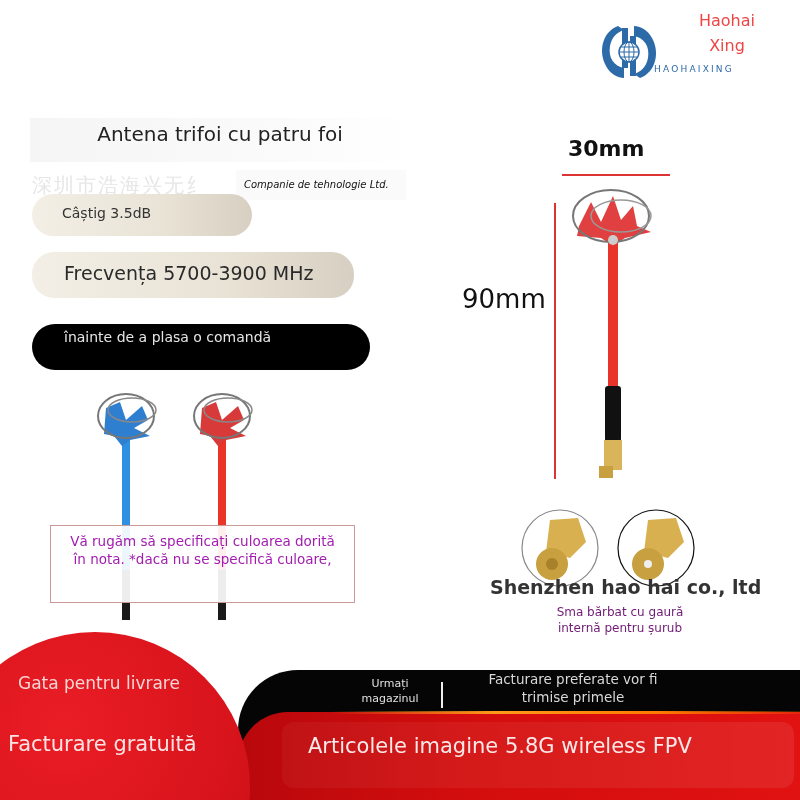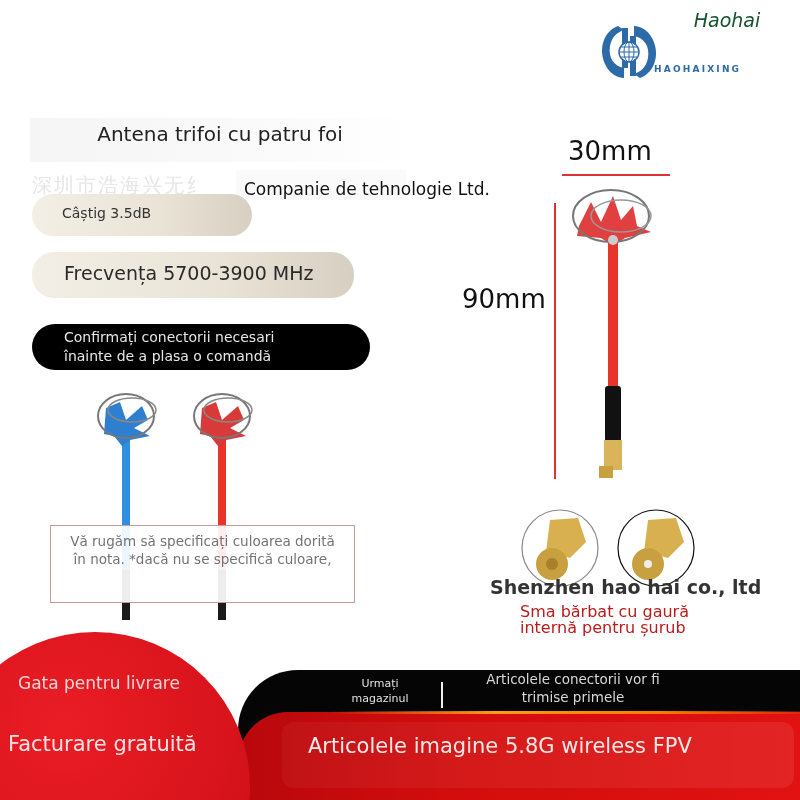--- a/index.html
+++ b/index.html
@@ -5,70 +5,70 @@
   * { box-sizing: border-box; margin: 0; padding: 0; }
   html, body { width: 800px; height: 800px; background: #ffffff; overflow: hidden; }
   body { position: relative; font-family: "DejaVu Sans", "Liberation Sans", sans-serif; color: #222; }
 
   .abs { position: absolute; }
 
   
   .logo { left: 596px; top: 8px; width: 196px; height: 72px; }
   .logo-mark { position: absolute; left: 2px; top: 14px; width: 62px; height: 60px; }
   .logo-text { position: absolute; left: 76px; top: 0; width: 110px; text-align: center;
-               color: #14532d; font-size: 19px; line-height: 25px; font-style: italic; }
+               color: #ef4444; font-size: 16px; line-height: 25px; }
   .logo-sub { position: absolute; left: 58px; top: 56px; color: #2d6aa8; font-size: 9px;
-              letter-spacing: 2.2px; font-weight: bold; white-space: nowrap; }
+              letter-spacing: 2.2px; font-weight: normal; white-space: nowrap; }
 
   
   .title-band { left: 30px; top: 118px; width: 380px; height: 44px;
                 background: linear-gradient(90deg, #f5f5f5, #fbfbfb 70%, #fff); }
   .title { left: 30px; top: 122px; width: 380px; text-align: center;
            font-size: 20px; color: #222; }
 
   .watermark-cn { left: 32px; top: 172px; font-size: 20px; color: #e6e6e6; letter-spacing: 2px; white-space: nowrap; }
-  .company-note { left: 244px; top: 179px; font-size: 17px; color: #111; white-space: nowrap; }
+  .company-note { left: 244px; top: 179px; font-size: 10px; color: #111; white-space: nowrap; font-style: italic; }
   .company-band { left: 236px; top: 170px; width: 170px; height: 30px; background: #fafafa; }
 
   .pill { border-radius: 22px; background: linear-gradient(90deg, #f3efe6 0%, #e9e3d6 60%, #d6cfc2 100%); }
   .pill-gain { left: 32px; top: 194px; width: 220px; height: 42px; }
   .pill-gain span { position: absolute; left: 30px; top: 11px; font-size: 14px; color: #333; }
   .pill-freq { left: 32px; top: 252px; width: 322px; height: 46px; }
   .pill-freq span { position: absolute; left: 32px; top: 10px; font-size: 19px; color: #2a2a2a; }
 
   .black-pill { left: 32px; top: 324px; width: 338px; height: 46px; background: #000; border-radius: 24px; }
   .black-pill span { position: absolute; left: 32px; top: 4px; font-size: 14px; line-height: 19px; color: #e6e6e6; }
 
   
   .antennas { left: 60px; top: 380px; width: 260px; height: 240px; }
   .note-box { left: 50px; top: 525px; width: 305px; height: 78px; background: rgba(255,255,255,0.92);
               border: 1px solid #c99; }
-  .note-box span { display: block; text-align: center; color: #737373; font-size: 13.5px; line-height: 18px; padding-top: 6px; }
+  .note-box span { display: block; text-align: center; color: #a21caf; font-size: 13.5px; line-height: 18px; padding-top: 6px; }
 
   
-  .dim-30 { left: 568px; top: 136px; font-size: 26px; color: #111; }
+  .dim-30 { left: 568px; top: 136px; font-size: 22px; color: #111; font-weight: bold; }
   .dim-90 { left: 462px; top: 284px; font-size: 26px; color: #111; }
   .dim-hline { left: 562px; top: 174px; width: 108px; height: 2px; background: #d33; }
   .dim-vline { left: 554px; top: 203px; width: 1.5px; height: 276px; background: #d33; }
   .diagram { left: 555px; top: 176px; width: 120px; height: 320px; }
 
   .connectors { left: 520px; top: 508px; width: 180px; height: 90px; }
   .company-name { left: 490px; top: 576px; font-size: 19px; color: #333; white-space: nowrap; font-weight: bold; }
-  .connector-cap { left: 520px; top: 604px; width: 200px; font-size: 16px; line-height: 16px; color: #b91c1c; }
+  .connector-cap { left: 520px; top: 604px; width: 200px; text-align: center; font-size: 12px; line-height: 16px; color: #701a75; }
 
   
   .bottom-black { left: 238px; top: 670px; width: 562px; height: 130px; background: #050505; border-top-left-radius: 60px; }
   .glow { left: 330px; top: 711px; width: 470px; height: 3px;
           background: linear-gradient(90deg, rgba(255,140,0,0) 0%, #ff9a1a 35%, #ff7a00 70%, rgba(255,120,0,0.2) 100%); }
   .bottom-red { left: 238px; top: 712px; width: 562px; height: 88px;
                 background: linear-gradient(90deg, #b8080c 0%, #d30d0d 40%, #e11212 100%); border-top-left-radius: 50px; }
   .inner-red { left: 282px; top: 722px; width: 512px; height: 66px; border-radius: 12px;
                background: linear-gradient(90deg, rgba(255,255,255,0.04), rgba(255,255,255,0.08)); }
   .transmit { left: 308px; top: 734px; font-size: 21px; color: #fbe9e9; white-space: nowrap; }
-  .follow { left: 350px; top: 676px; width: 60px; text-align: center; color: #e0e0e0; font-size: 11px; line-height: 15px; }
+  .follow { left: 360px; top: 676px; width: 60px; text-align: center; color: #e0e0e0; font-size: 11px; line-height: 15px; }
   .divider { left: 441px; top: 682px; width: 1.5px; height: 26px; background: #eee; }
   .preferred { left: 468px; top: 670px; width: 210px; text-align: center; color: #d8d8d8; font-size: 13.5px; line-height: 18px; }
 
   .red-circle { left: -60px; top: 632px; width: 310px; height: 310px; border-radius: 50%;
                 background: radial-gradient(circle at 40% 30%, #ea1d25 0%, #d9141c 55%, #c40e14 100%); }
   .ready { left: 18px; top: 673px; font-size: 17px; color: #f6d6d6; white-space: nowrap; }
   .invoice { left: 8px; top: 732px; font-size: 21px; color: #fbe3e3; white-space: nowrap; }
 </style>
 </head>
 <body>
@@ -78,40 +78,40 @@
     <path d="M20 4 C4 10 0 30 8 44 C12 52 20 56 26 56 L26 46 C16 44 10 36 12 24 C14 14 20 10 26 8 Z" fill="#2d6aa8"></path>
     <path d="M42 56 C58 50 62 30 54 16 C50 8 42 4 36 4 L36 14 C46 16 52 24 50 36 C48 46 42 50 36 52 Z" fill="#2d6aa8"></path>
     <rect x="24" y="6" width="6" height="40" fill="#2d6aa8"></rect>
     <rect x="32" y="14" width="6" height="40" fill="#2d6aa8"></rect>
     <circle cx="31" cy="30" r="10" fill="#fff" stroke="#2d6aa8" stroke-width="1.5"></circle>
     <path d="M21 30 H41 M31 20 V40 M23 25 H39 M23 35 H39" stroke="#2d6aa8" stroke-width="1"></path>
     <ellipse cx="31" cy="30" rx="5" ry="10" fill="none" stroke="#2d6aa8" stroke-width="1"></ellipse>
   </svg>
   <div class="logo-text">
     <div>Haohai</div>
+    <div>Xing</div>
   </div>
   <div class="logo-sub">HAOHAIXING</div>
 </div>
 
 <div class="abs title-band"></div>
 <div class="abs title">Antena trifoi cu patru foi</div>
 
 <div class="abs watermark-cn">深圳市浩海兴无纟</div>
 <div class="abs company-band"></div>
 <div class="abs company-note">Companie de tehnologie Ltd.</div>
 
 <div class="abs pill pill-gain">
   <span>Câștig 3.5dB</span>
 </div>
 <div class="abs pill pill-freq">
   <span>Frecvența 5700-3900 MHz</span>
 </div>
 <div class="abs black-pill">
   <span>
-    <div>Confirmați conectorii necesari</div>
     <div>înainte de a plasa o comandă</div>
   </span>
 </div>
 
 <svg class="abs antennas" viewBox="0 0 260 240">
   <g>
     <rect x="62" y="50" width="8" height="190" fill="#2f8fe0"></rect>
     <rect x="62" y="190" width="8" height="50" fill="#1a1a1a"></rect>
     <path d="M46 28 L60 22 L66 40 L82 26 L88 40 L74 48 L90 56 L70 60 L62 66 L54 56 L44 54 Z" fill="#2f7fd0"></path>
     <ellipse cx="66" cy="36" rx="28" ry="22" fill="none" stroke="#777" stroke-width="2"></ellipse>
@@ -169,21 +169,21 @@
   <div>internă pentru șurub</div>
 </div>
 
 <div class="abs bottom-black"></div>
 <div class="abs follow">
   <div>Urmați</div>
   <div>magazinul</div>
 </div>
 <div class="abs divider"></div>
 <div class="abs preferred">
-  <div>Articolele conectorii vor fi</div>
+  <div>Facturare preferate vor fi</div>
   <div>trimise primele</div>
 </div>
 <div class="abs bottom-red"></div>
 <div class="abs glow"></div>
 <div class="abs inner-red"></div>
 <div class="abs transmit">Articolele imagine 5.8G wireless FPV</div>
 
 <div class="abs red-circle"></div>
 <div class="abs ready">Gata pentru livrare</div>
 <div class="abs invoice">Facturare gratuită</div>

